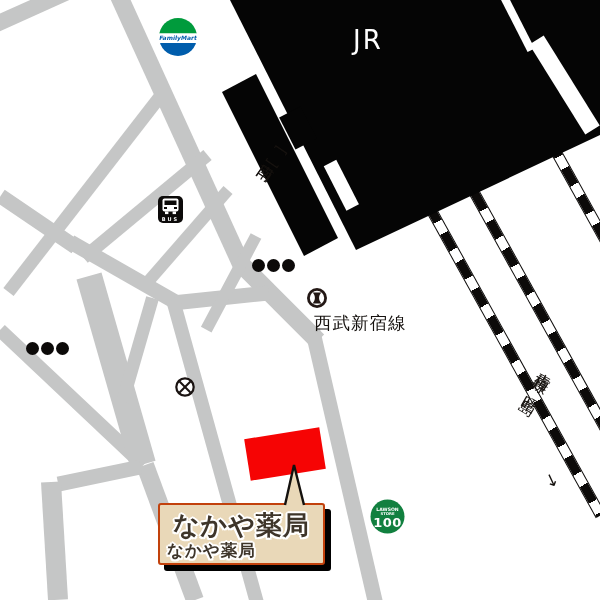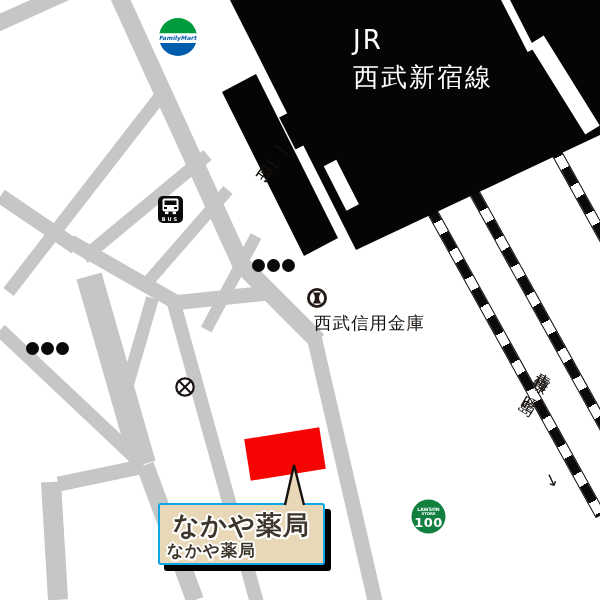--- a/index.html
+++ b/index.html
@@ -18,21 +18,21 @@
                 line-height:37px;letter-spacing:2px;z-index:3;}
   #south-exit{left:240px;top:138px;width:26px;height:96px;font-size:16px;
               transform:rotate(34deg);transform-origin:50% 50%;}
   #bank-label{left:314px;top:311px;font-size:17.5px;letter-spacing:1px;}
   #ome-line{left:502px;top:352px;width:24px;height:150px;font-size:16px;
             transform:rotate(30deg);transform-origin:50% 50%;}
   #ome-arrow{left:545px;top:470px;font-size:17px;transform:rotate(65deg);z-index:4;}
   #red-building{position:absolute;left:247px;top:433px;width:76px;height:42px;
                 transform:rotate(-9deg);z-index:4;}
   #callout-box{position:absolute;left:158px;top:503px;width:167px;height:62px;z-index:5;
-               border:2px solid #0ea5e9;border-radius:3px;box-shadow:6px 6px 0 #000;
+               border:2px solid #c2410c;border-radius:3px;box-shadow:6px 6px 0 #000;
                box-sizing:border-box;padding-left:36px;}
   #callout-pointer{position:absolute;left:278px;top:462px;z-index:6;}
   .halo{text-shadow:-2px 0 #fff,2px 0 #fff,0 -2px #fff,0 2px #fff,
         -1.5px -1.5px #fff,1.5px -1.5px #fff,-1.5px 1.5px #fff,1.5px 1.5px #fff;}
   #pharmacy-name{position:absolute;left:13px;top:3px;font-size:26px;font-weight:bold;
                  letter-spacing:1px;color:#3e352a;}
   #pharmacy-branch{position:absolute;left:7px;top:35px;font-size:16.5px;font-weight:bold;
                    letter-spacing:1px;color:#3e352a;}
   .icon{position:absolute;z-index:4;}
   #bus-icon{left:158px;top:196px;width:25px;height:27px;background:#0c0a09;border-radius:5px;}
@@ -71,21 +71,20 @@
               clip-path:polygon(230px 0,600px 0,600px 135px,356px 250px);"></div>
   <div class="black" style="left:205px;top:60px;width:150px;height:210px;z-index:2;
               clip-path:polygon(17px 32px,51px 14px,133px 178px,99px 196px);"></div>
   <div class="black" style="left:286px;top:110px;width:24px;height:36px;z-index:2;transform:rotate(-27deg);"></div>
   <div class="whitecut" style="left:323px;top:163px;width:14px;height:50px;z-index:3;transform:rotate(-27deg);"></div>
   <div class="whitecut" style="left:499px;top:-5px;width:8px;height:62px;z-index:3;transform:rotate(-27deg);"></div>
   <div class="whitecut" style="left:527.5px;top:40px;width:17px;height:106px;z-index:3;transform:rotate(-31.9deg);"></div>
 
   <div id="station-name">
     <div>JR</div>
-    <div>西武新宿線</div>
   </div>
 
   <div id="south-exit" class="jptext vtext">[南口]</div>
 
   <div class="dot" style="left:252px;top:259px;"></div>
   <div class="dot" style="left:267px;top:259px;"></div>
   <div class="dot" style="left:282px;top:259px;"></div>
   <div class="dot" style="left:26px;top:342px;"></div>
   <div class="dot" style="left:41px;top:342px;"></div>
   <div class="dot" style="left:56px;top:342px;"></div>
@@ -116,34 +115,34 @@
     <div class="bus-label">BUS</div>
   </div>
 
   <div class="icon" style="left:306px;top:287px;width:22px;height:22px;">
     <svg width="22" height="22" viewBox="0 0 22 22">
       <circle cx="11" cy="11" r="10" fill="#231815"></circle>
       <circle cx="11" cy="11" r="7.2" fill="#ffffff"></circle>
       <path transform="translate(11,11)" fill="#231815" d="M -4.4 -5.4 L 4.4 -5.4 C 1.3 -2.2 1.3 2.2 4.4 5.4 L -4.4 5.4 C -1.3 2.2 -1.3 -2.2 -4.4 -5.4 Z"></path>
     </svg>
   </div>
-  <div id="bank-label" class="jptext">西武信用金庫</div>
+  <div id="bank-label" class="jptext">西武新宿線</div>
 
   <div class="icon" style="left:174px;top:376px;width:22px;height:22px;">
     <svg width="22" height="22" viewBox="0 0 22 22">
       <circle cx="11" cy="11" r="8.7" fill="#ffffff" stroke="#1a1311" stroke-width="2.2"></circle>
       <line x1="5.3" y1="5.3" x2="16.7" y2="16.7" stroke="#1a1311" stroke-width="2"></line>
       <line x1="16.7" y1="5.3" x2="5.3" y2="16.7" stroke="#1a1311" stroke-width="2"></line>
     </svg>
   </div>
 
   <div id="ome-line" class="jptext vtext">青梅線　昭島</div>
   <div id="ome-arrow" class="jptext">→</div>
 
-  <div class="icon" style="left:369px;top:498px;width:37px;height:37px;margin-left:41px;">
+  <div class="icon" style="left:369px;top:498px;width:37px;height:37px;">
     <svg width="37" height="37" viewBox="0 0 37 37">
       <circle cx="18.5" cy="18.5" r="17" fill="#11803f"></circle>
       <text x="18.5" y="12.5" font-size="4.6" font-weight="bold" text-anchor="middle" fill="#ffffff">LAWSON</text>
       <text x="18.5" y="16.6" font-size="3.8" font-weight="bold" text-anchor="middle" fill="#ffffff">STORE</text>
       <text x="18.5" y="29" font-size="13" font-weight="bold" text-anchor="middle" fill="#ffffff" letter-spacing="0.5">100</text>
     </svg>
   </div>
 
   <div id="red-building" style="background:#f60404;"></div>
 

